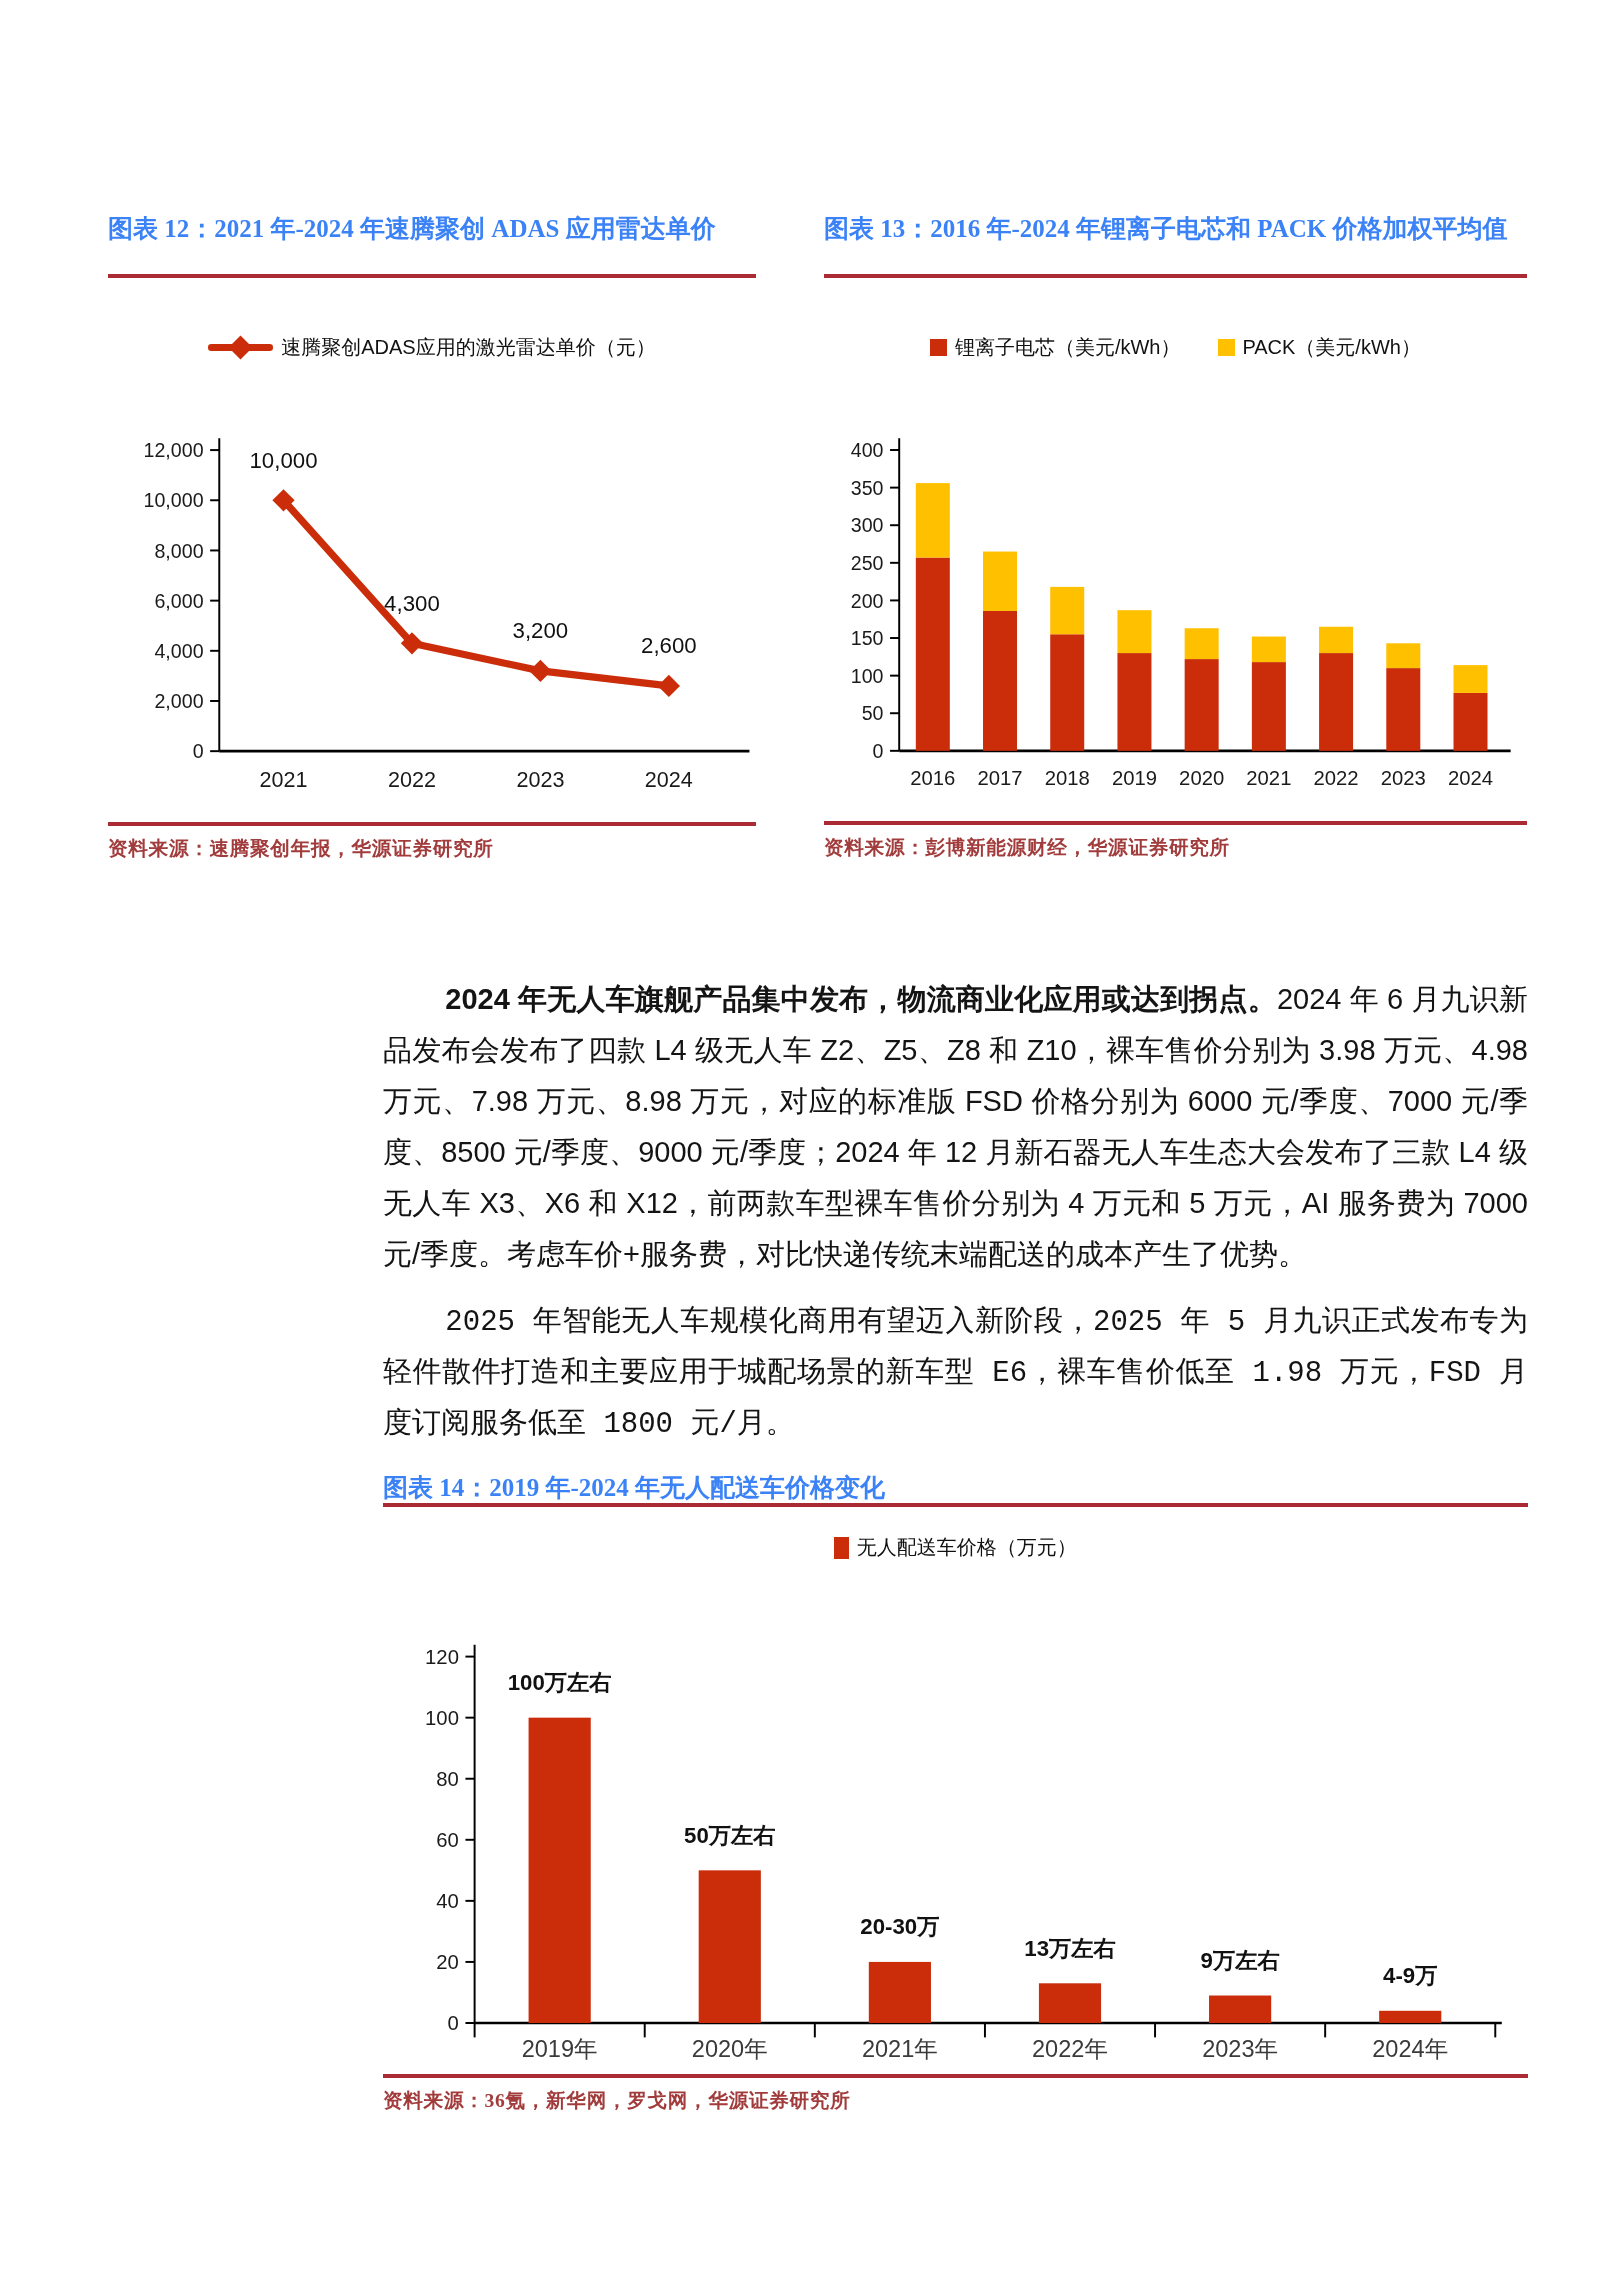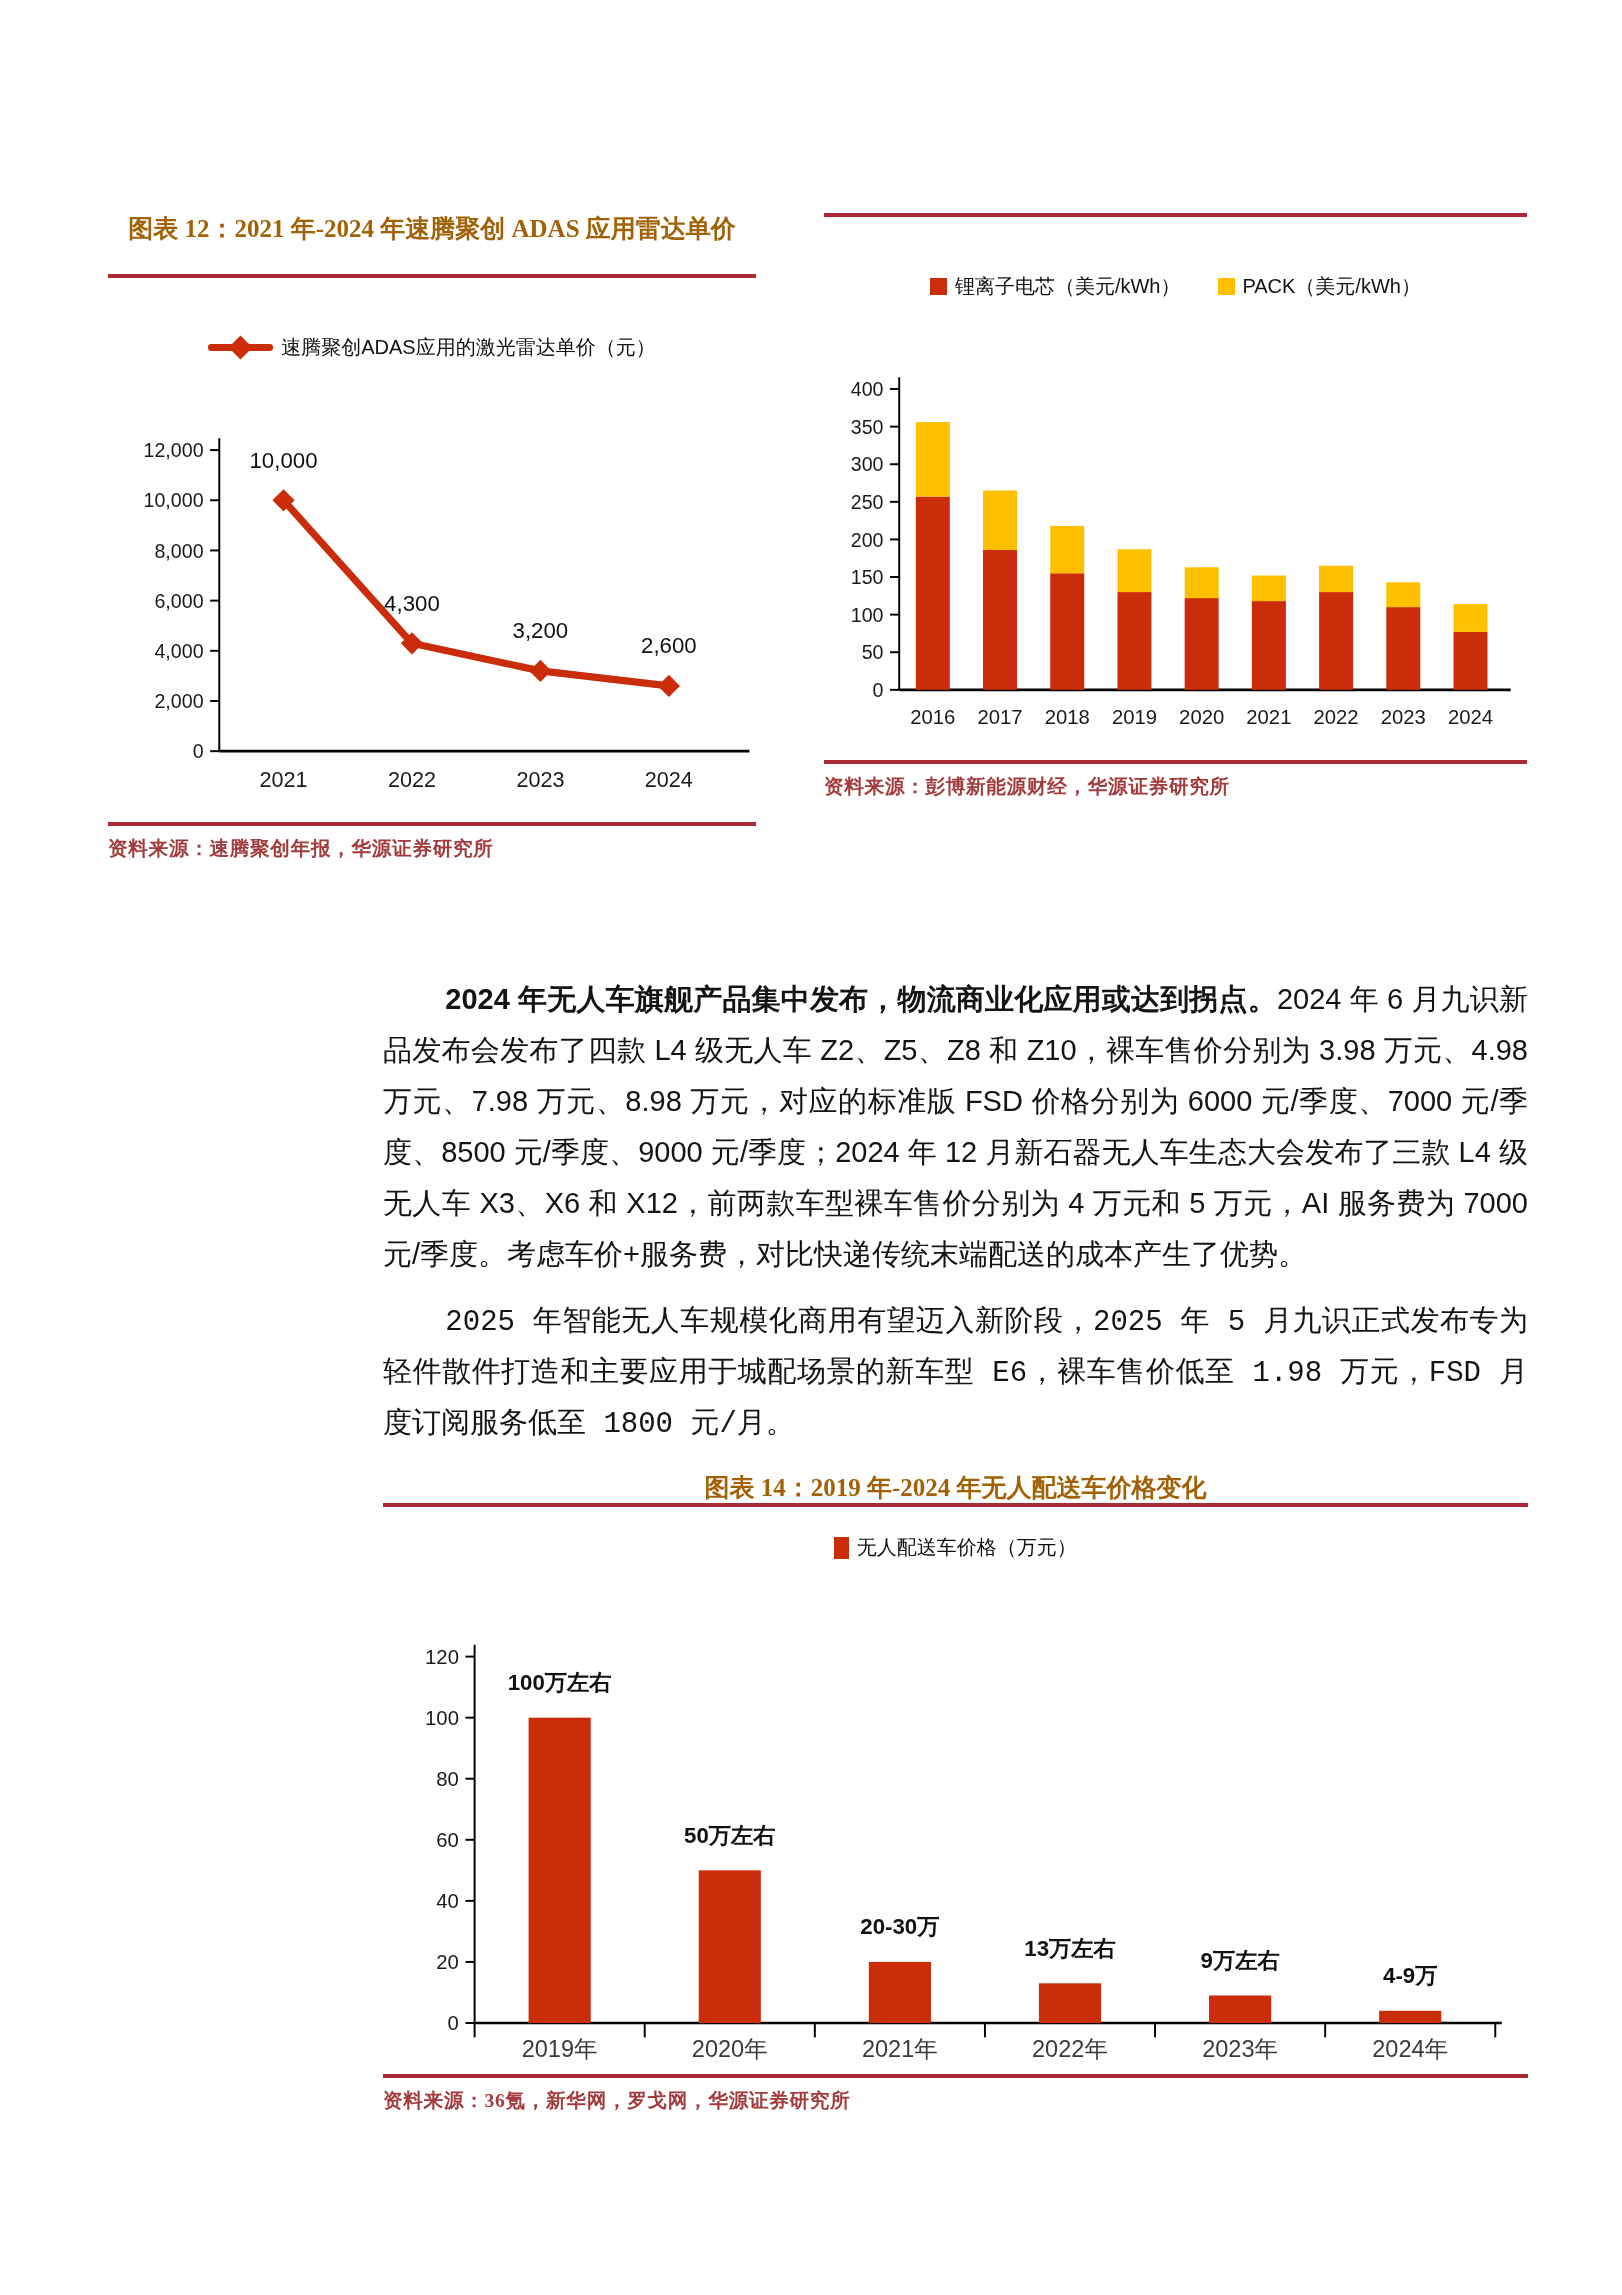--- a/index.html
+++ b/index.html
@@ -5,21 +5,21 @@
   html,body{margin:0;padding:0;background:#e8e8e8;}
   .page{position:relative;width:1623px;height:2295px;background:#ffffff;margin:0 auto;
         font-family:"Liberation Sans",sans-serif;overflow:hidden;}
   .fig{position:absolute;}
   #fig12{left:108px;top:213px;width:648px;}
   #fig13{left:824px;top:213px;width:703px;}
   #bodytext{position:absolute;left:383px;top:974px;width:1145px;}
   #fig14{left:383px;top:1472px;width:1145px;}
 
   .fig-title{font-family:"Liberation Serif",serif;font-weight:700;font-size:25px;
-             line-height:31px;color:#a16207;text-align:center;}
+             line-height:31px;color:#3b82f6;}
   .tall{min-height:61px;}
   .fig-rule{height:3.9px;background:#AA2B33;}
   .fig-rule.bottom{margin-top:11.8px;}
 
   .legend{display:flex;justify-content:center;align-items:center;gap:37px;
           font-size:20px;color:#111111;}
   .legend .item{display:flex;align-items:center;gap:7.9px;}
   .m85{margin-top:56px;text-align:center;}
   .m42{margin-top:27.5px;}
   .sw{width:17px;height:17px;display:inline-block;}
@@ -86,20 +86,21 @@
           <text x="660.625" y="417.3333333333333" text-anchor="middle" font-size="34" fill="#111">3,200</text>
           <path d="M 856.875 473.3333333333333 L 873.875 490.3333333333333 L 856.875 507.3333333333333 L 839.875 490.3333333333333 Z" fill="#CB2D0B"></path>
           <text x="856.875" y="440.3333333333333" text-anchor="middle" font-size="34" fill="#111">2,600</text>
         </svg>
       </div>
     <div class="fig-rule bottom"></div>
     <div class="source">资料来源：速腾聚创年报，华源证券研究所</div>
   </div>
 
   <div class="fig" id="fig13">
+    <div class="fig-title tall">图表 13：2016 年-2024 年锂离子电芯和 PACK 价格加权平均值</div>
     <div class="fig-rule"></div>
     <div class="legend m85">
       <span class="item">
         <span class="sw" style="background: rgb(203, 45, 11);"></span>
         <span>锂离子电芯（美元/kWh）</span>
       </span>
       <span class="item">
         <span class="sw" style="background: rgb(255, 192, 0);"></span>
         <span>PACK（美元/kWh）</span>
       </span>

